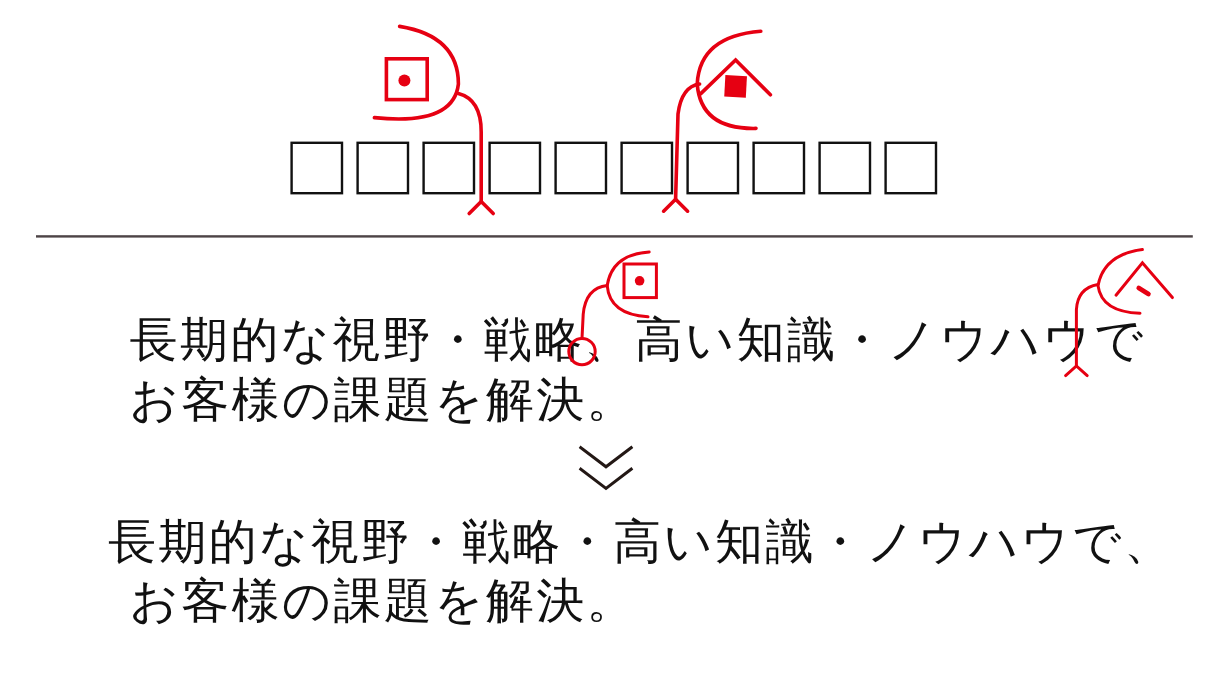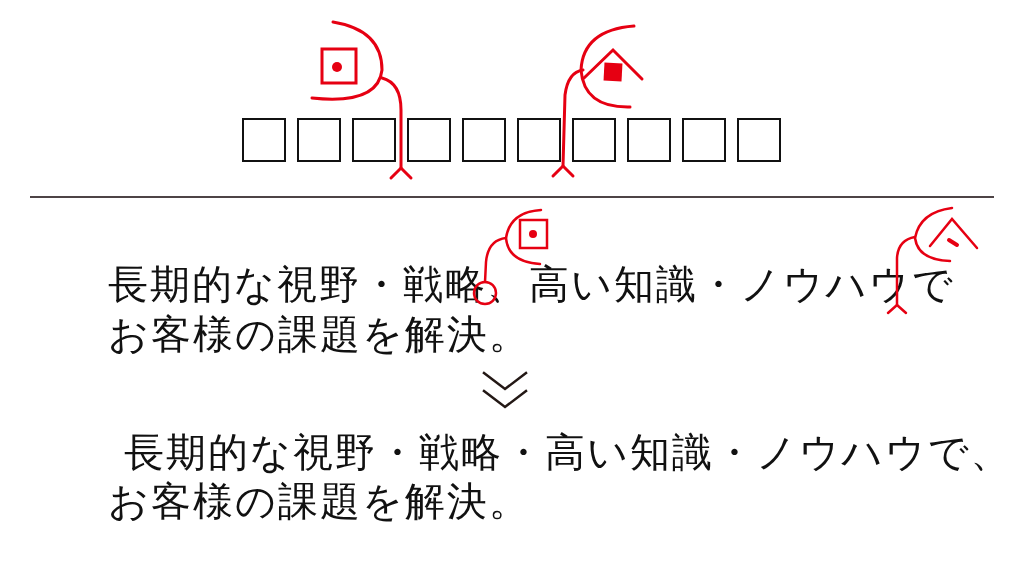--- a/index.html
+++ b/index.html
@@ -24,21 +24,21 @@
   <div class="box" style="left:627px; top:118px;"></div>
   <div class="box" style="left:682px; top:118px;"></div>
   <div class="box" style="left:737px; top:118px;"></div>
 </div>
 
 <div class="divider"></div>
 
 <div class="text-line" style="left:108px; top:260px;">長期的な視野・戦略、高い知識・ノウハウで</div>
 <div class="text-line" style="left:108px; top:310px;">お客様の課題を解決。</div>
 
-<div class="text-line" style="left:124px; top:428px;">長期的な視野・戦略・高い知識・ノウハウで、</div>
+<div class="text-line" style="left:90px; top:428px;">長期的な視野・戦略・高い知識・ノウハウで、</div>
 <div class="text-line" style="left:108px; top:477px;">お客様の課題を解決。</div>
 
 <svg class="overlay" width="1024" height="569" viewBox="0 0 1024 569">
 
   <g fill="none" stroke="#e60012" stroke-width="3" stroke-linecap="round">
     <path d="M333 22 Q382 30 382 70 Q378 105 312 98"></path>
     <rect x="322" y="49" width="34" height="34"></rect>
     <path d="M382 78 Q401 83 401 110 L401 168"></path>
     <path d="M391 178 L401 168 L411 178"></path>
   </g>

